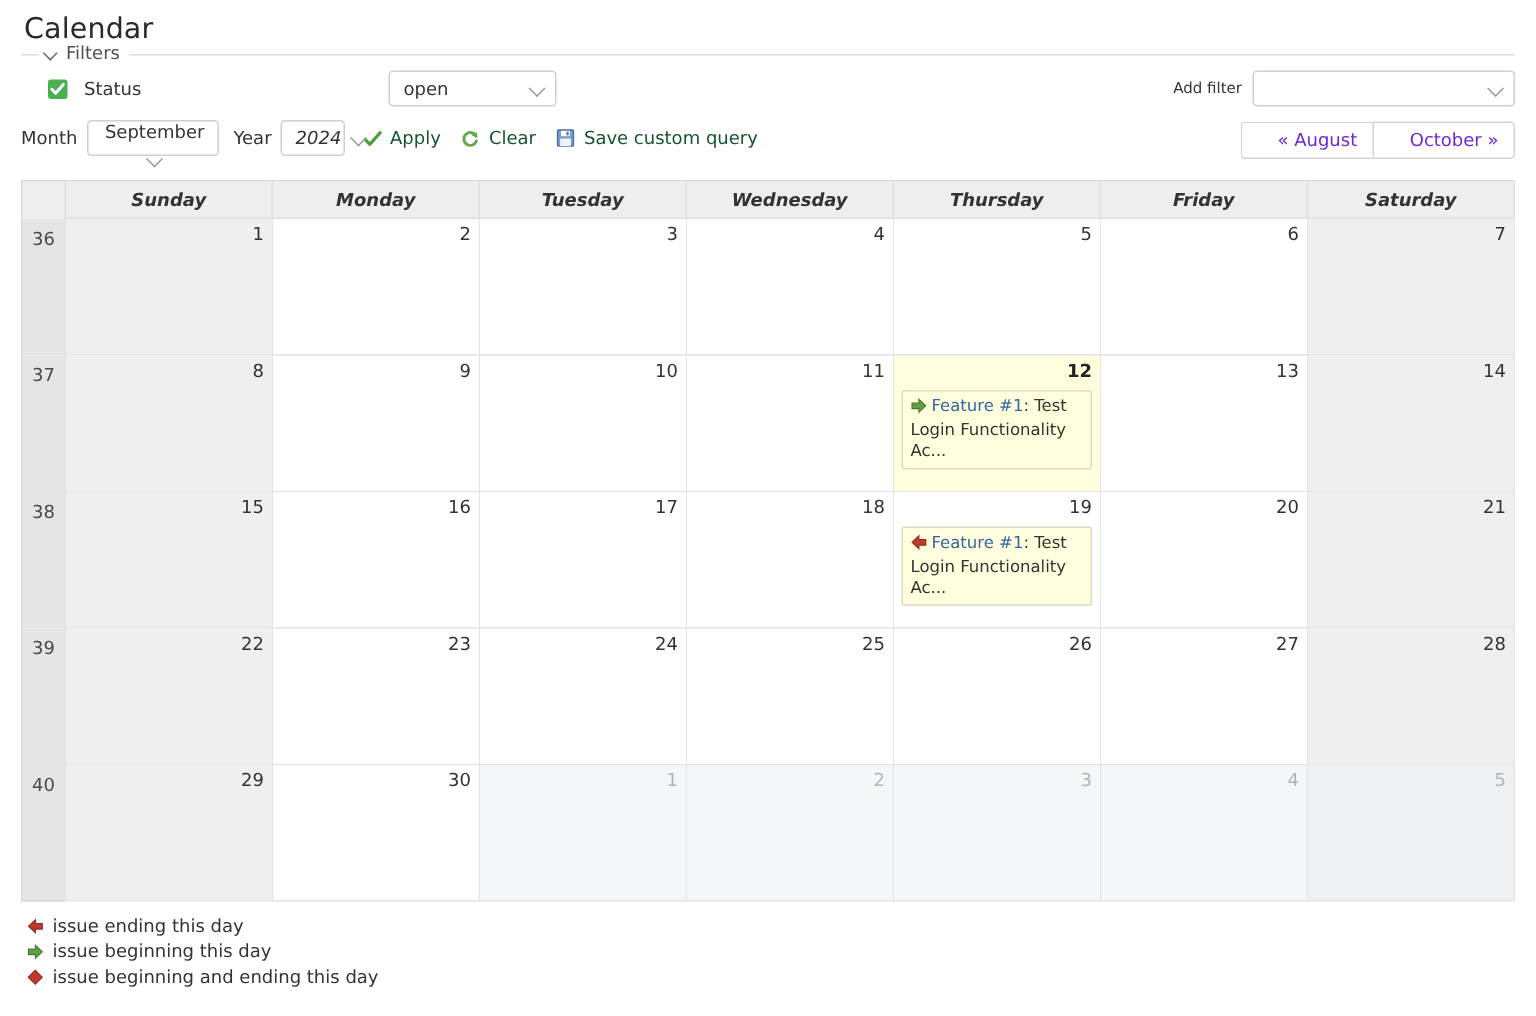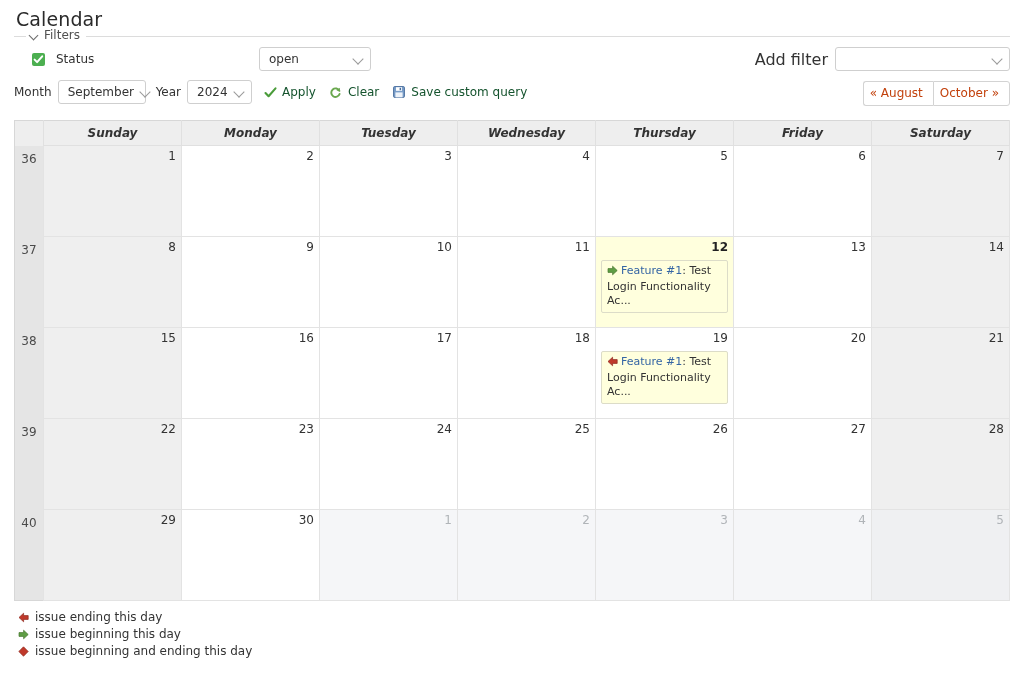--- a/index.html
+++ b/index.html
@@ -100,54 +100,54 @@
     border-right: 1.5px solid #9a9a9a;
     border-bottom: 1.5px solid #9a9a9a;
     transform: rotate(45deg);
   }
   #status-value-select { position: absolute; left: 245px; width: 112px; }
 
   .addfilter-wrap {
     position: absolute; right: 0; top: 0;
     display: flex; align-items: center; gap: 7px;
   }
-  .addfilter-label { font-size: 16px; color: #333; }
+  .addfilter-label { font-size: 10px; color: #333; }
   #add-filter-select { width: 175px; }
 
   
   .monthyear-row {
     display: flex; align-items: center;
     height: 24px;
     position: relative;
     margin-bottom: 10px;
   }
   .my-label { font-size: 12px; color: #333; margin-right: 6px; }
-  #month-select { width: 88px; margin-right: 10px; }
-  #year-select { width: 65px; margin-right: 11px; }
+  #month-select { width: 88px; margin-right: 10px; flex-direction: column; }
+  #year-select { width: 43px; margin-right: 11px; font-style: italic; }
 
   .action-link {
     color: #14532d;
     text-decoration: none;
     font-size: 12px;
     display: inline-flex; align-items: center; gap: 5px;
     margin-right: 13px;
     cursor: pointer;
   }
   .action-link .ico { display: inline-flex; width: 14px; height: 14px; align-items: center; justify-content: center; }
 
   .nav-buttons {
     position: absolute; right: 0; top: 1px;
     display: flex;
   }
   .nav-btn {
     border: 1px solid #d3d3d3;
     background: #fff;
-    color: #c2410c;
-    font-size: 12px;
-    padding: 4px 10px 5px 6px;
+    color: #6d28d9;
+    font-size: 12px;
+    padding: 4px 10px 5px 24px;
     cursor: pointer;
     font-family: inherit;
   }
   .nav-btn.prev { border-radius: 3px 0 0 3px; border-right: none; }
   .nav-btn.next { border-radius: 0 3px 3px 0; }
 
   
   .cal-wrap { margin-top: 2px; }
   table.cal {
     width: 996px;

